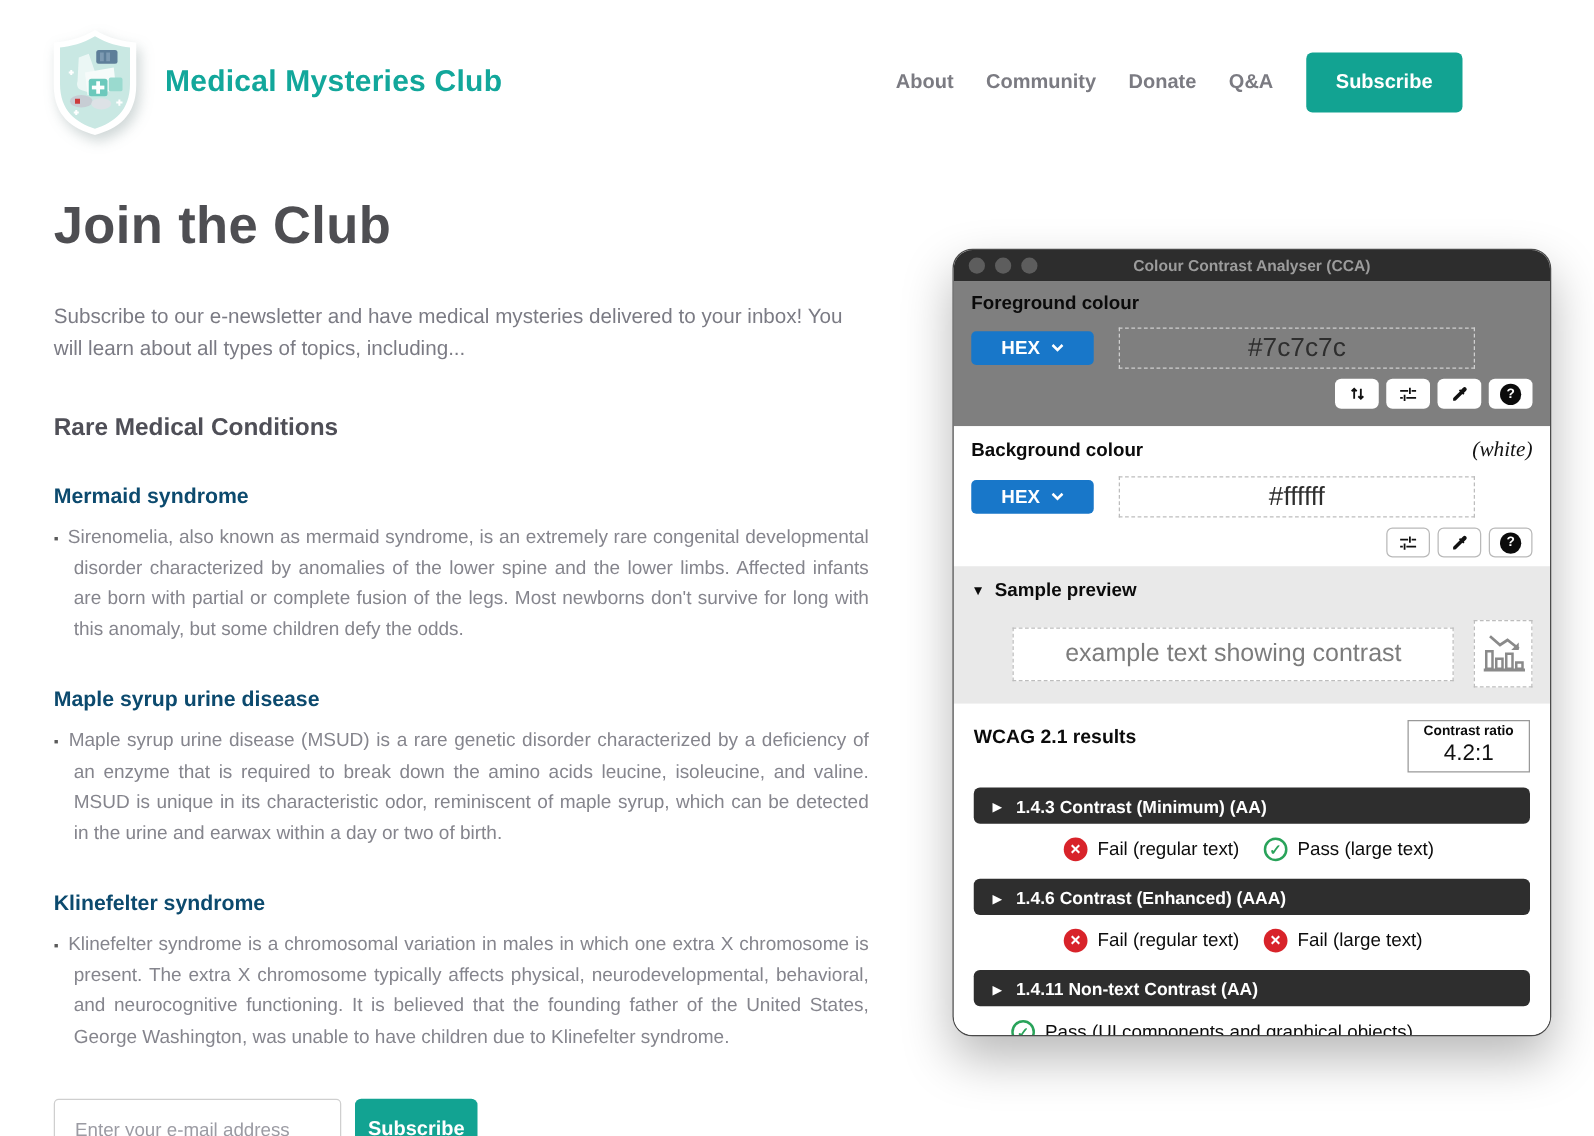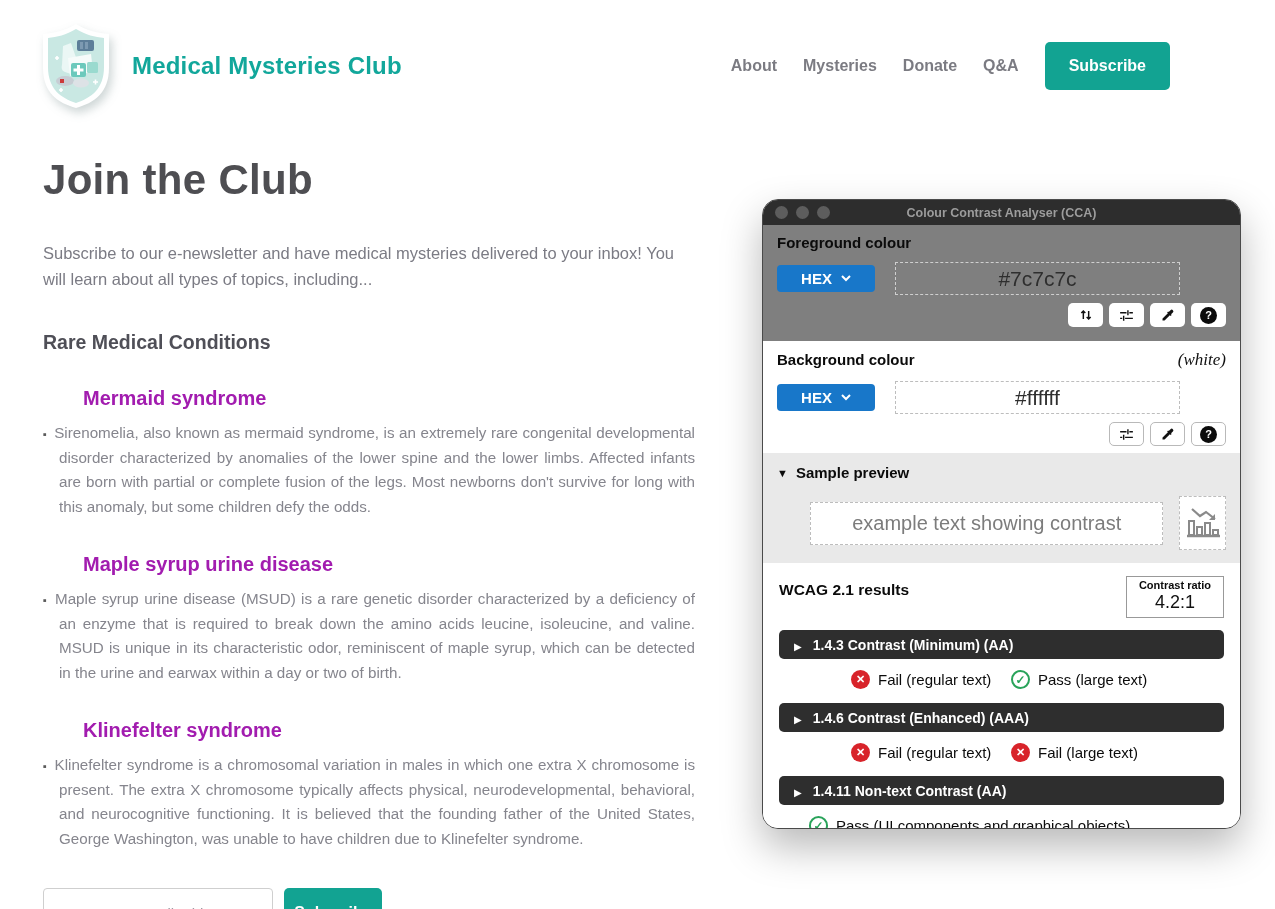--- a/index.html
+++ b/index.html
@@ -14,21 +14,21 @@
   .nav a { text-decoration:none; font-size:16px; font-weight:bold; color:#7b7b82; }
   .btn-teal { background:#12a392; color:#fff; border:none; border-radius:5px;
               font-family:inherit; font-size:16px; font-weight:bold; cursor:pointer;text-align:center; }
   .nav .btn-teal { padding:15px 24px; }
 
   
   .main { width:652px; margin:44px 0 0 43px; }
   .main h1 { font-size:42px; font-weight:bold; color:#4e4e52; letter-spacing:.3px; }
   .intro { margin-top:36px; font-size:16.5px; line-height:1.6; color:#7b7b84; }
   .sec-title { margin-top:38px; font-size:19.5px; font-weight:bold; color:#4f4f57; }
-  .cond-title { margin-top:33px; font-size:20px; font-weight:bold; color:#a21caf;margin-left:40px; }
+  .cond-title { margin-top:33px; font-size:17px; font-weight:bold; color:#0c4a6e; }
   .cond-list { margin-top:11px; list-style:none; }
   .cond-list li { font-size:15.2px; line-height:1.63; color:#85858d; text-align:justify;
                   padding-left:16px; text-indent:-16px; }
   .cond-list li .bullet::before { content:"▪"; color:#5a5a5a; font-size:11px; margin-right:7px; }
 
   .subscribe-form { margin-top:36px; display:flex; align-items:center; }
   .email-input { width:230px; height:51px; border:1px solid #cfcfcf; border-radius:4px;
                  padding:0 16px; font-family:inherit; font-size:15px; color:#555; }
   .email-input::placeholder { color:#9b9ba3; }
   .subscribe-form .btn-teal { margin-left:11px; width:98px; height:51px; }
@@ -120,21 +120,21 @@
       <rect x="52" y="42" width="11" height="11" rx="1.5" fill="#9adacf"></rect>
       <ellipse cx="30" cy="61" rx="9" ry="5" fill="#c7cdd4"></ellipse>
       <ellipse cx="46" cy="63" rx="8" ry="4.5" fill="#dde2e6"></ellipse>
       <rect x="25" y="59" width="4" height="4" fill="#cc3b3b"></rect>
       <path d="M20 38 h4 M22 36 v4 M58 62 h5 M60.5 59.5 v5 M24 70 h4 M26 68 v4" stroke="#ffffff" stroke-width="1.6"></path>
     </svg>
   </div>
   <div class="brand">Medical Mysteries Club</div>
   <nav class="nav">
     <a href="#">About</a>
-    <a href="#">Mysteries</a>
+    <a href="#">Community</a>
     <a href="#">Donate</a>
     <a href="#">Q&amp;A</a>
     <button class="btn-teal">Subscribe</button>
   </nav>
 </header>
 
 <main class="main">
   <h1>Join the Club</h1>
   <p class="intro">Subscribe to our e-newsletter and have medical mysteries delivered to your inbox! You will learn about all types of topics, including...</p>
   <h2 class="sec-title">Rare Medical Conditions</h2>

